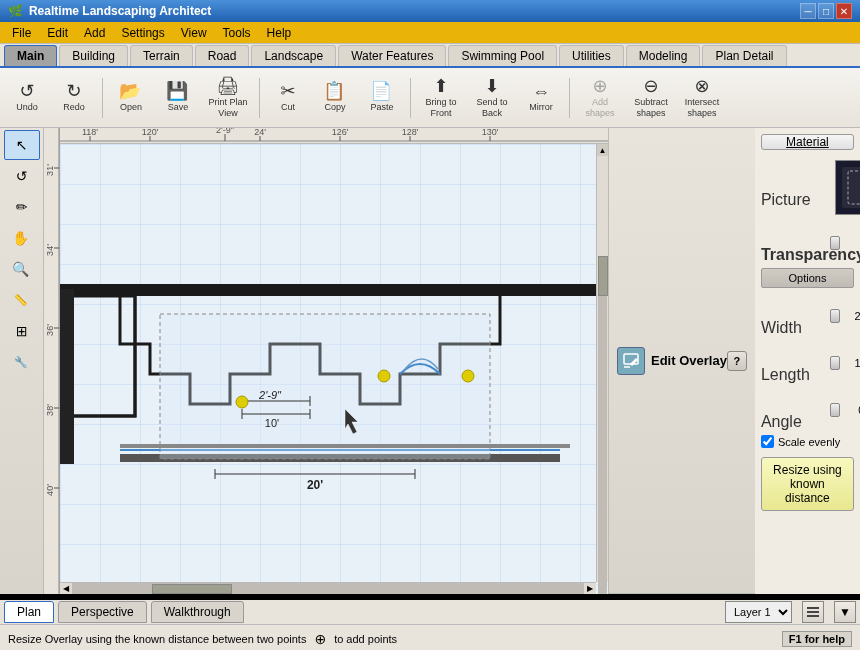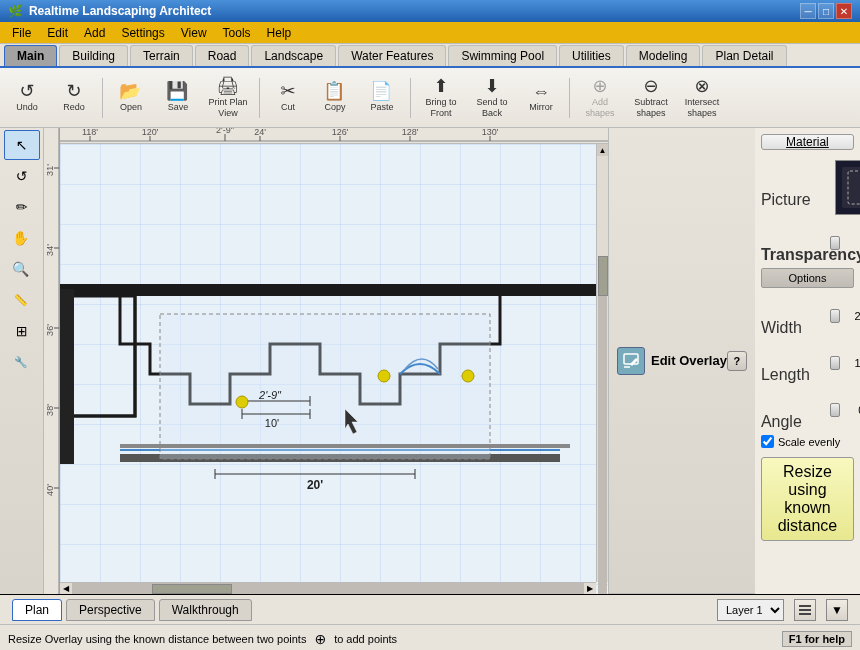--- a/index.html
+++ b/index.html
@@ -285,44 +285,44 @@
       cursor: pointer;
       font-size: 10px;
     }
     .resize-btn {
       width: 100%;
       padding: 5px;
       background: linear-gradient(to bottom, #f8f8c0, #e8e890);
       border: 1px solid #999;
       border-radius: 3px;
       cursor: pointer;
-      font-size: 16px;
+      font-size: 12px;
       text-align: center;
     }
     .help-btn {
       width: 20px; height: 20px;
       background: linear-gradient(to bottom, #e8e4dc, #ccc8c0);
       border: 1px solid #888;
       border-radius: 3px;
       display: flex;
       align-items: center;
       justify-content: center;
       cursor: pointer;
       font-size: 11px;
       font-weight: bold;
     }
 
     
     #bottom-tab-bar {
       height: 30px;
       background: #e8e4dc;
-      border-top: 1px solid #000000;
-      display: flex;
-      align-items: center;
-      padding: 0 12px;
+      border-top: 6px solid #000000;
+      display: flex;
+      align-items: center;
+      padding: 0 4px;
       gap: 4px;
     }
     .bottom-tab {
       padding: 3px 12px;
       font-size: 12px;
       cursor: pointer;
       border: 1px solid #999;
       border-radius: 3px 3px 0 0;
       background: #d8d4cc;
     }

